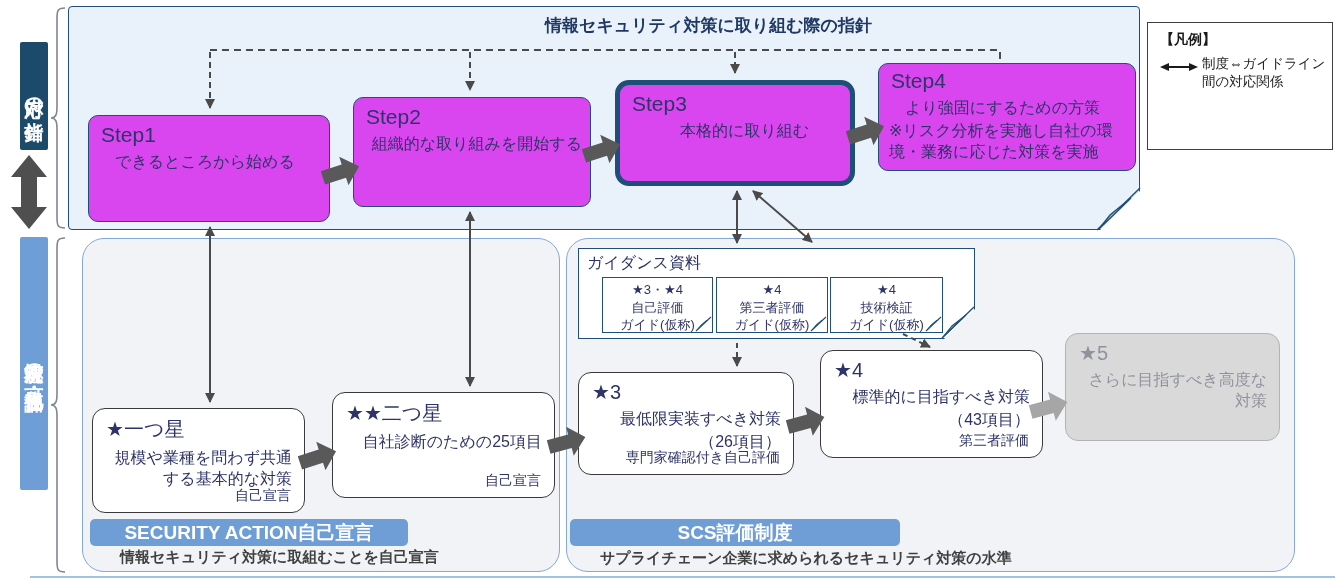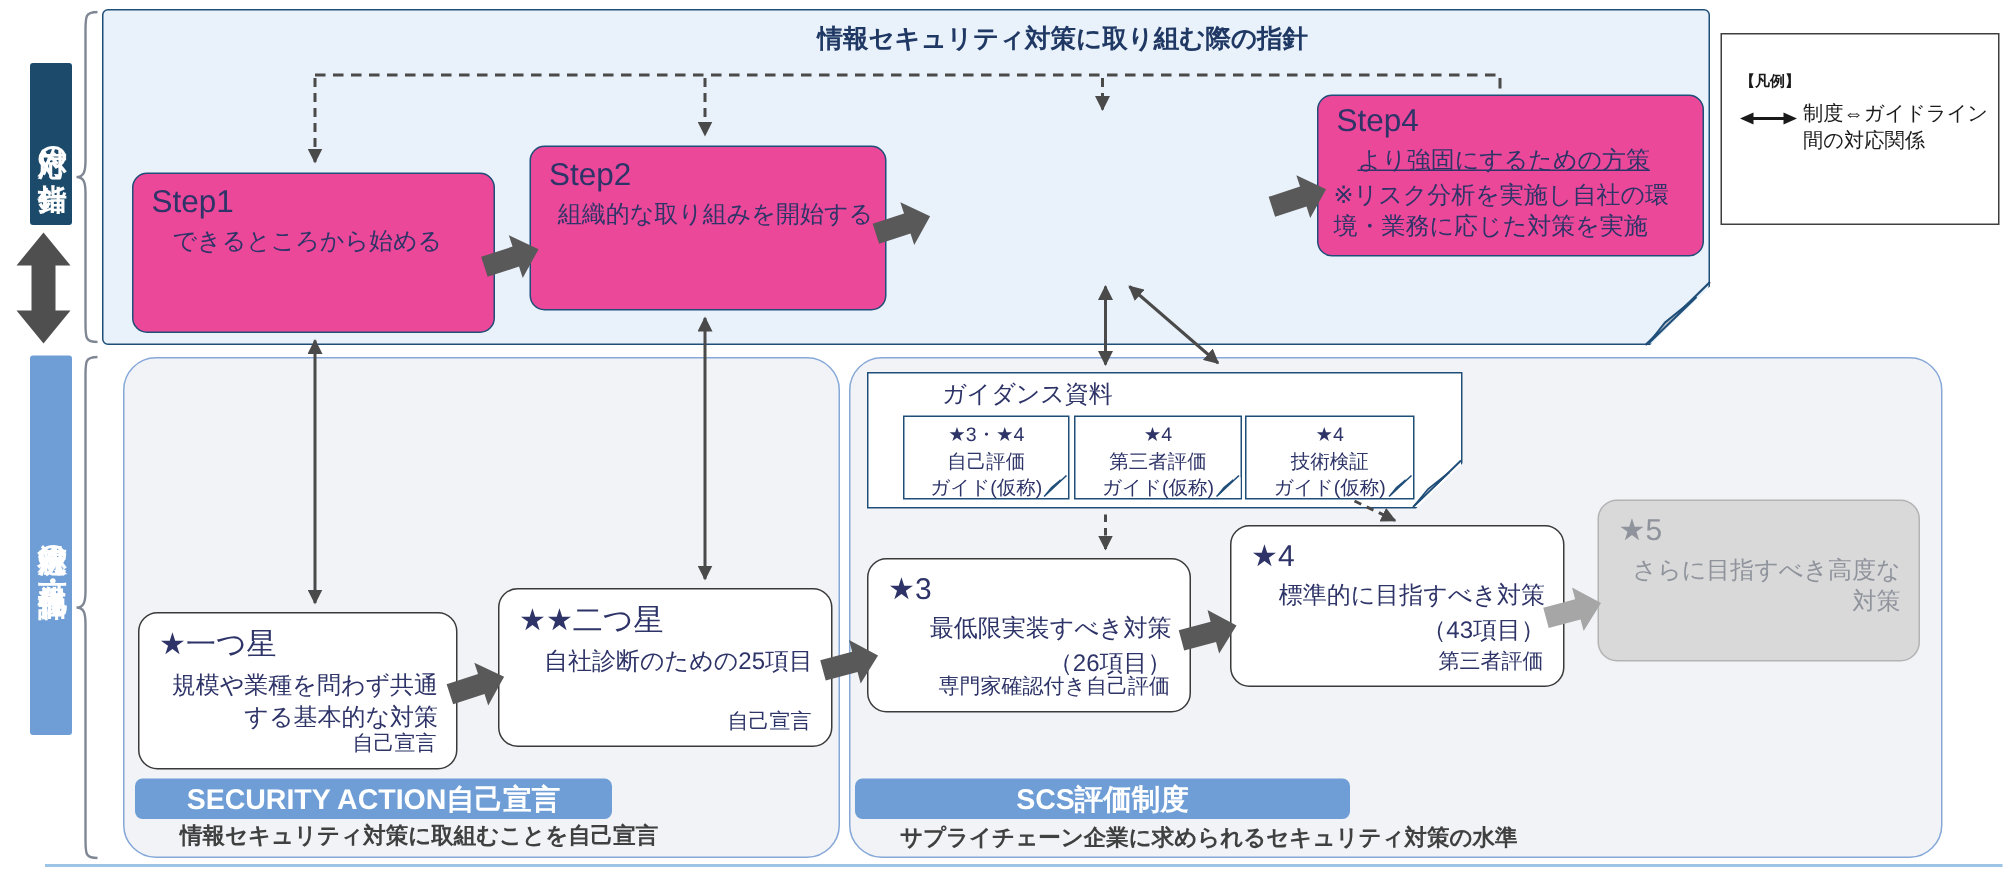--- a/index.html
+++ b/index.html
@@ -6,21 +6,21 @@
   body{font-family:"Liberation Sans","DejaVu Sans",sans-serif;}
   .canvas{position:relative;width:1344px;height:580px;background:#fff;overflow:hidden;}
   .top-container{position:absolute;left:68px;top:6px;width:1072px;height:224px;
     background:#e9f1fa;border:1.4px solid #1f4e79;border-radius:4px;box-sizing:border-box;}
   .bot-container{position:absolute;background:#f1f3f7;border:1.5px solid #86a8d8;
     border-radius:22px;box-sizing:border-box;}
   .titlebar{position:absolute;left:90px;top:10px;width:440px;height:28px;background:#1b4a6b;
     border-radius:4px;color:#fff;font-weight:bold;font-size:18px;display:flex;align-items:center;
     justify-content:center;z-index:3;}
   .subtitle{position:absolute;left:545px;top:14px;color:#1f3864;font-weight:bold;font-size:17px;z-index:3;}
-  .stepbox{position:absolute;background:#ec4899;border:1.4px solid #1f4e79;border-radius:10px;
+  .stepbox{position:absolute;background:#d946ef;border:1.4px solid #1f4e79;border-radius:10px;
     box-sizing:border-box;color:#2e3468;z-index:3;}
   .stepbox.bold{border-width:5px;border-radius:14px;}
   .step-title{font-size:21px;padding:7px 0 3px 12px;}
   .step-desc{font-size:16px;padding:2px 8px 0 26px;line-height:1.3;}
   .step-note{font-size:16px;padding:2px 8px 0 10px;line-height:1.3;}
   .starbox{position:absolute;background:#fff;border:1.5px solid #3a3a3a;border-radius:13px;
     box-sizing:border-box;color:#2e3468;z-index:3;}
   .star-title{font-size:20px;padding:7px 0 2px 13px;}
   .star-desc{font-size:16px;padding:2px 12px 0 13px;line-height:1.32;text-align:right;}
   .tag{position:absolute;right:13px;bottom:7px;font-size:14px;color:#2e3468;}
@@ -29,26 +29,26 @@
   .band{position:absolute;background:#6f9ed6;border-radius:5px;color:#fff;font-weight:bold;
     font-size:19px;display:flex;align-items:center;justify-content:center;z-index:3;}
   .sect-footer{position:absolute;color:#404040;font-weight:bold;font-size:15px;z-index:3;white-space:nowrap;}
   .vlabel{position:absolute;writing-mode:vertical-rl;text-orientation:upright;color:#fff;
     font-weight:bold;font-size:19px;display:flex;align-items:center;justify-content:center;
     letter-spacing:1px;border-radius:2px;z-index:3;}
   .vlabel.navy{background:#1b4a6b;}
   .vlabel.blue{background:#6f9ed6;}
   .guidance{position:absolute;left:578px;top:248px;width:397px;height:91px;background:#fff;
     border:1.3px solid #1f4e79;box-sizing:border-box;z-index:3;}
-  .guidance-label{font-size:16px;color:#2e3468;padding:4px 0 0 8px;margin-left:41px;}
+  .guidance-label{font-size:16px;color:#2e3468;padding:4px 0 0 8px;}
   .doc{position:absolute;background:#fff;border:1.2px solid #1f4e79;box-sizing:border-box;
     text-align:center;font-size:13px;color:#2e3468;line-height:1.35;padding-top:3px;z-index:4;}
   .legend{position:absolute;left:1147px;top:22px;width:186px;height:128px;background:#fff;
     border:1.3px solid #3f3f3f;box-sizing:border-box;color:#1a1a1a;z-index:3;padding:8px 0 0 12px;}
-  .legend-title{font-size:10px;font-weight:bold;margin-bottom:6px;margin-top:16px;}
+  .legend-title{font-size:14px;font-weight:bold;margin-bottom:6px;}
   .legend-row{display:flex;align-items:flex-start;margin-bottom:8px;}
   .legend-row svg{flex:0 0 42px;margin-top:6px;}
   .legend-text{font-size:13.5px;line-height:1.35;width:130px;}
   .overlay{position:absolute;left:0;top:0;z-index:5;pointer-events:none;}
   .foldsvg{position:absolute;z-index:4;pointer-events:none;}
   .bottom-rule{position:absolute;left:30px;top:576px;width:1305px;height:2px;background:#9dc3e6;z-index:1;}
 </style>
 </head>
 <body>
 
@@ -80,23 +80,27 @@
   <div class="subtitle">情報セキュリティ対策に取り組む際の指針</div>
 
   <div class="stepbox" style="left:88px;top:115px;width:242px;height:107px;">
     <div class="step-title">Step1</div>
     <div class="step-desc">できるところから始める</div>
   </div>
   <div class="stepbox" style="left:353px;top:97px;width:238px;height:110px;">
     <div class="step-title">Step2</div>
     <div class="step-desc" style="padding-left:12px;text-align:right;">組織的な取り組みを開始する</div>
   </div>
+  <div class="stepbox bold" style="left:615px;top:80px;width:240px;height:106px;">
+    <div class="step-title">Step3</div>
+    <div class="step-desc" style="padding-left:60px;">本格的に取り組む</div>
+  </div>
   <div class="stepbox" style="left:878px;top:63px;width:258px;height:108px;">
     <div class="step-title" style="padding-top:5px;">Step4</div>
-    <div class="step-desc" style="padding-left:26px;text-decoration:underline;">より強固にするための方策</div>
+    <div class="step-desc" style="padding-left:26px;">より強固にするための方策</div>
     <div class="step-note">※リスク分析を実施し自社の環境・業務に応じた対策を実施</div>
   </div>
 
   <div class="legend">
     <div class="legend-title">【凡例】</div>
     <div class="legend-row">
       <svg width="42" height="12">
         <line x1="8" y1="6" x2="32" y2="6" stroke="#1a1a1a" stroke-width="2"></line>
         <polygon points="0,6 9,2 9,10" fill="#1a1a1a"></polygon>
         <polygon points="38,6 29,2 29,10" fill="#1a1a1a"></polygon>

